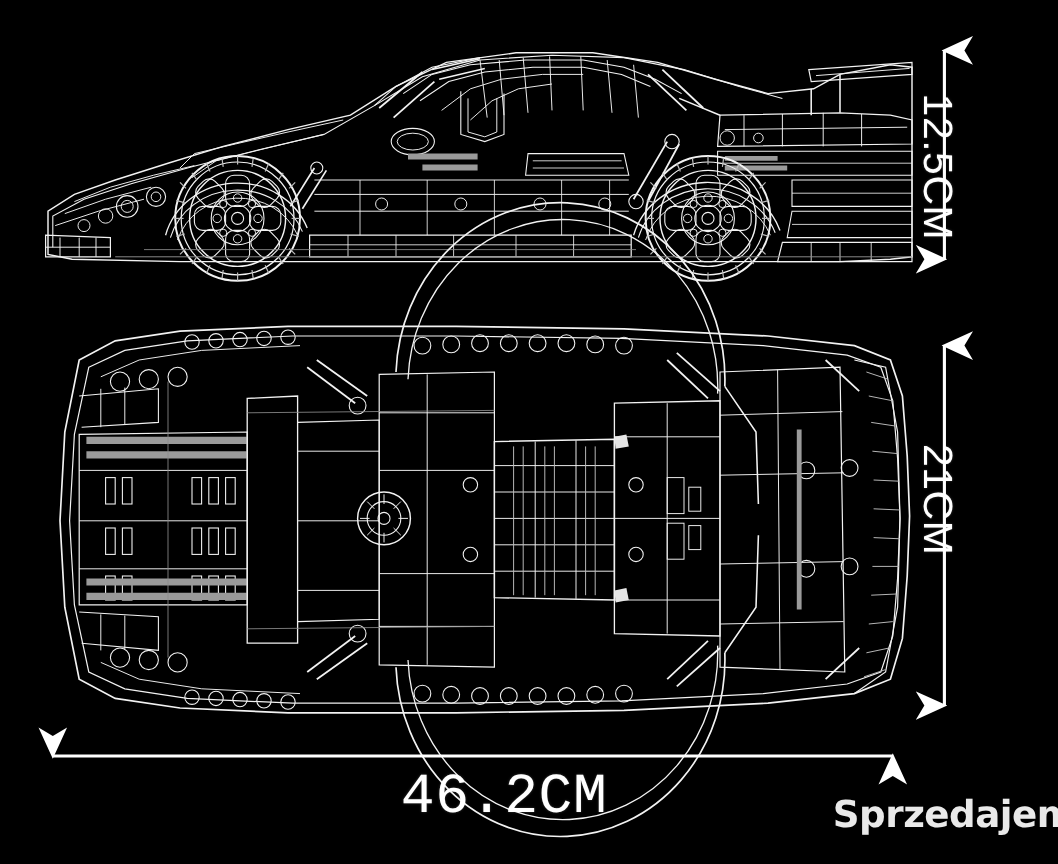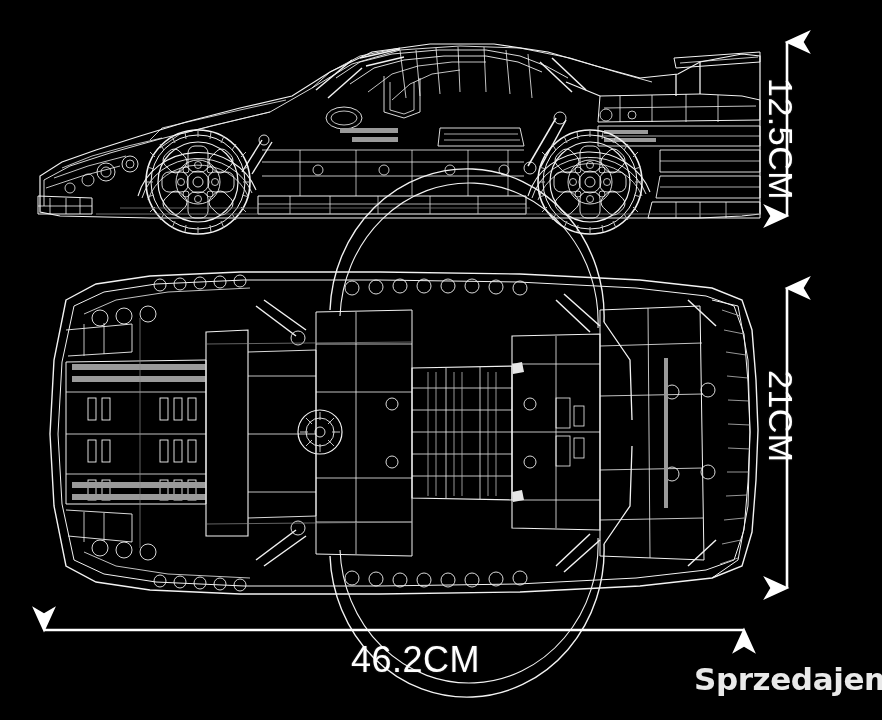--- a/index.html
+++ b/index.html
@@ -38,23 +38,24 @@
     transform-origin: left top;
   }
   #label-width {
     font-size: 34px;
     left: 800px;
     top: 370px;
     transform: rotate(90deg);
     transform-origin: left top;
   }
   #label-length {
-    font-size: 36px;
-    left: 351px;
+    font-size: 47px;
+    left: 334px;
     top: 639px;
+    font-family: Liberation Mono, monospace;
   }
 
   
   #watermark {
     position: absolute;
     left: 694px;
     top: 664px;
     display: flex;
     align-items: flex-start;
     height: 34px;

